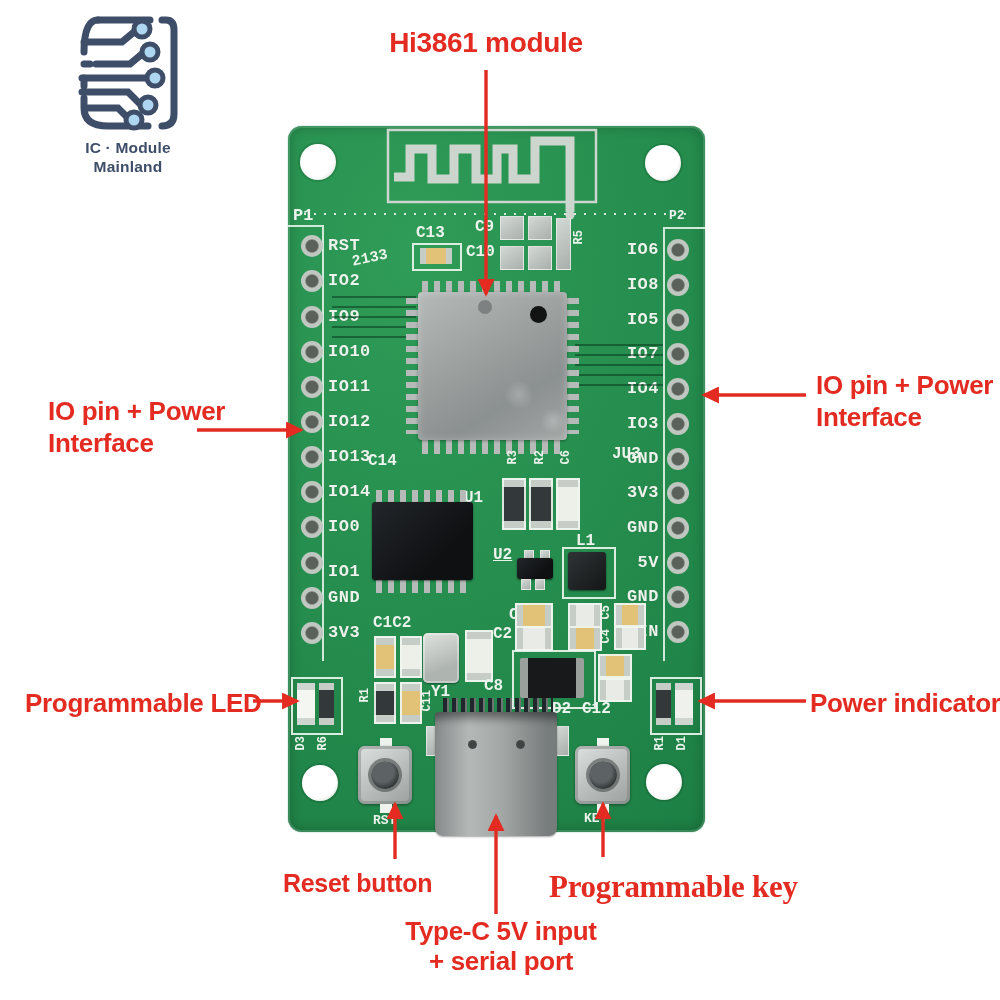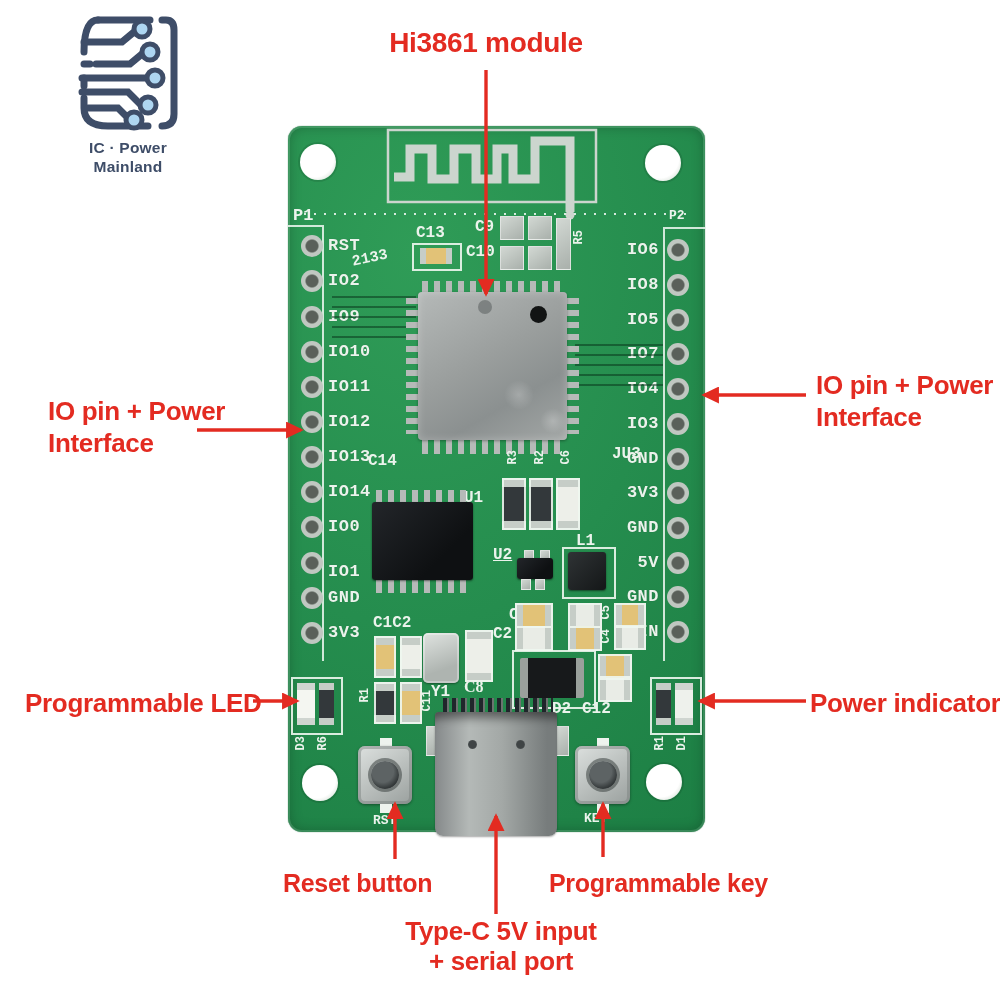--- a/index.html
+++ b/index.html
@@ -65,21 +65,21 @@
       <path d="M10 96 H40 L50 106"></path>
     </g>
     <g fill="#aed6f1" stroke="#3e4d68" stroke-width="5">
       <circle cx="64" cy="17" r="8"></circle>
       <circle cx="72" cy="40" r="8"></circle>
       <circle cx="77" cy="66" r="8"></circle>
       <circle cx="70" cy="93" r="8"></circle>
       <circle cx="56" cy="108" r="8"></circle>
     </g>
   </svg>
-  <div class="ltxt">IC · Power</div>
+  <div class="ltxt">IC · Module</div>
   <div class="ltxt">Mainland</div>
 </div>
 
 <div id="board" class="abs">
 
   <div class="abs mhole" style="left:12px;top:18px;width:36px;height:36px;"></div>
   <div class="abs mhole" style="left:357px;top:19px;width:36px;height:36px;"></div>
   <div class="abs mhole" style="left:14px;top:639px;width:36px;height:36px;"></div>
   <div class="abs mhole" style="left:358px;top:638px;width:36px;height:36px;"></div>
 
@@ -268,21 +268,21 @@
   <div class="abs capbox cap-v" style="left:86px;top:510px;width:18px;height:38px;"></div>
   <div class="abs capbox cap-vw" style="left:112px;top:510px;width:18px;height:38px;"></div>
   <div class="abs capbox res-v" style="left:86px;top:556px;width:18px;height:38px;"></div>
   <div class="abs capbox cap-v" style="left:112px;top:556px;width:18px;height:38px;"></div>
   <div class="abs silk vref" style="left:71px;top:562px;">R1</div>
   <div class="abs silk vref" style="left:133px;top:564px;">C11</div>
 
   <div class="abs" style="left:135px;top:507px;width:36px;height:50px;border-radius:5px;background:linear-gradient(160deg,#dfe3e0,#aeb4b0 70%);box-shadow:0 1px 2px rgba(0,0,0,.4),inset 0 0 0 2px rgba(255,255,255,.3);"></div>
   <div class="abs silk sref" style="left:143px;top:560px;">Y1</div>
   <div class="abs capbox cap-vw" style="left:177px;top:504px;width:24px;height:48px;"></div>
-  <div class="abs silk sref" style="left:176px;top:554px;font-family:Liberation Serif, serif;">C8</div>
+  <div class="abs silk sref" style="left:196px;top:554px;">C8</div>
 
   <div class="abs capbox" style="left:224px;top:524px;width:80px;height:55px;">
       <div class="abs" style="left:6px;top:6px;width:64px;height:40px;background:linear-gradient(90deg,#9aa09c 0 8px,#17191b 8px 56px,#9aa09c 56px);border-radius:2px;"></div>
     </div>
   <div class="abs silk sref" style="left:264px;top:577px;">D2</div>
   <div class="abs silk sref" style="left:294px;top:577px;">C12</div>
   <div class="abs capbox cap-h" style="left:310px;top:528px;width:30px;height:20px;"></div>
   <div class="abs capbox cap-hw" style="left:310px;top:552px;width:30px;height:20px;"></div>
 
   <div class="abs capbox" style="left:3px;top:551px;width:48px;height:54px;">
@@ -323,21 +323,21 @@
 </div>
 
 <div id="module-label" class="abs red-label">Hi3861 module</div>
 <div class="abs red-label" style="left:48px;top:396px;">IO pin + Power</div>
 <div class="abs red-label" style="left:48px;top:428px;">Interface</div>
 <div class="abs red-label" style="left:816px;top:370px;">IO pin + Power</div>
 <div class="abs red-label" style="left:816px;top:402px;">Interface</div>
 <div class="abs red-label" style="left:25px;top:688px;">Programmable LED</div>
 <div class="abs red-label" style="left:810px;top:688px;">Power indicator</div>
 <div class="abs red-label" style="left:283px;top:869px;font-size:25px;">Reset button</div>
-<div class="abs red-label" style="left:549px;top:869px;font-size:25px;">Programmable key</div>
+<div class="abs red-label" style="left:549px;top:869px;font-size:31px;font-family:Liberation Serif, serif;">Programmable key</div>
 <div class="abs red-label" style="left:351px;top:916px;width:300px;text-align:center;">Type-C 5V input</div>
 <div class="abs red-label" style="left:351px;top:946px;width:300px;text-align:center;">+ serial port</div>
 
 <svg id="arrows" class="abs">
   <defs>
     <marker id="ah" markerWidth="5.2" markerHeight="5" refX="4.4" refY="2.5" orient="auto" markerUnits="strokeWidth">
       <path class="ah" d="M0,0 L5.2,2.5 L0,5 z"></path>
     </marker>
   </defs>
   <line x1="486" y1="70" x2="486" y2="294" marker-end="url(#ah)"></line>

